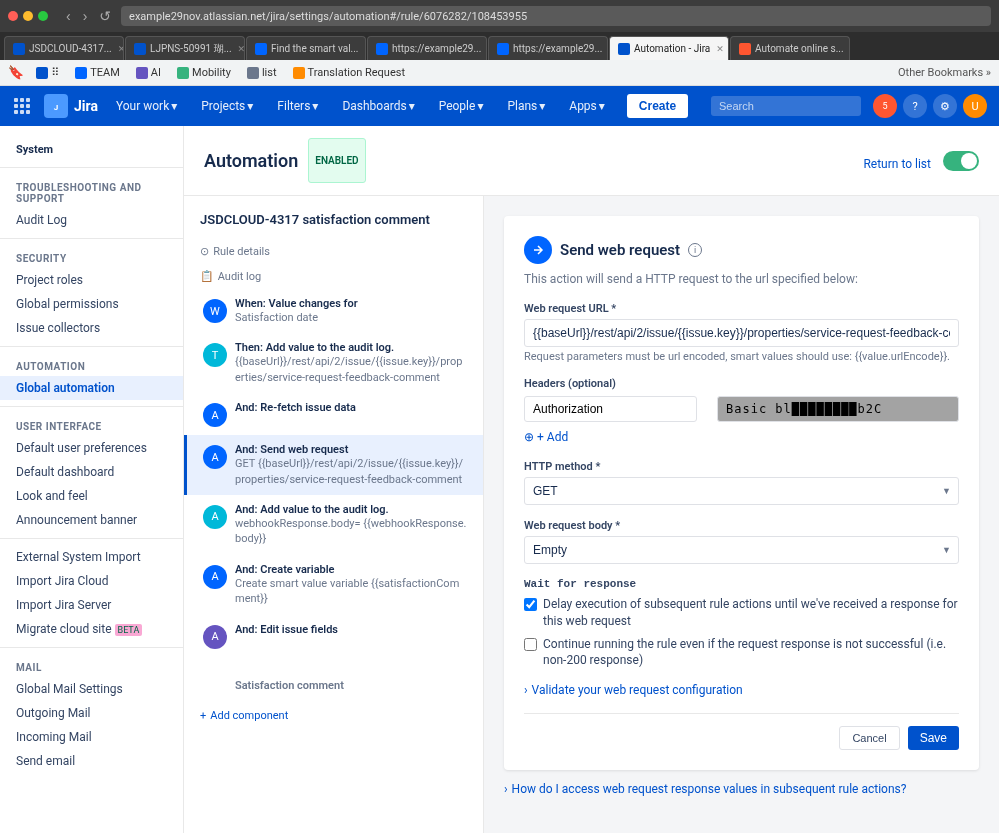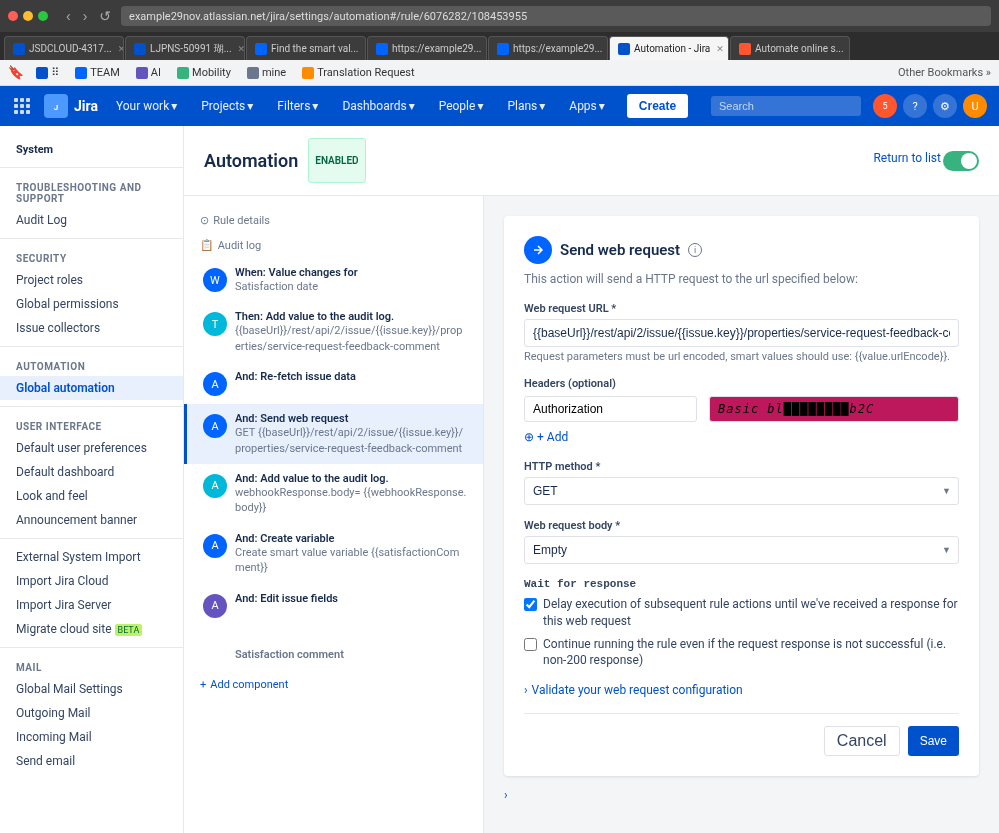--- a/index.html
+++ b/index.html
@@ -95,35 +95,35 @@
     .form-group { margin-bottom: 14px; }
     .form-label { font-size: 11px; font-weight: 600; color: #344563; margin-bottom: 4px; display: block; }
     .form-input { width: 100%; border: 1px solid #dfe1e6; border-radius: 3px; padding: 6px 8px; font-size: 12px; color: #172b4d; }
     .form-hint { font-size: 11px; color: #6b778c; margin-top: 3px; }
     .form-select { width: 100%; border: 1px solid #dfe1e6; border-radius: 3px; padding: 6px 8px; font-size: 12px; color: #172b4d; background: white; appearance: none; cursor: pointer; }
     .select-wrapper { position: relative; }
     .select-wrapper::after { content: '▼'; position: absolute; right: 8px; top: 50%; transform: translateY(-50%); font-size: 9px; color: #6b778c; pointer-events: none; }
 
     .headers-section { margin-bottom: 14px; }
     .headers-title { font-size: 11px; font-weight: 600; color: #344563; margin-bottom: 6px; }
-    .headers-row { display: flex; gap: 12px; align-items: center; margin-bottom: 6px; }
+    .headers-row { display: flex; gap: 20px; align-items: center; margin-bottom: 6px; }
     .header-key-input { flex: 1; border: 1px solid #dfe1e6; border-radius: 3px; padding: 5px 8px; font-size: 12px; }
     .header-val-input { flex: 2; border: 1px solid #dfe1e6; border-radius: 3px; padding: 5px 8px; font-size: 12px; font-family: monospace; }
     .add-btn { color: #0052cc; font-size: 12px; cursor: pointer; display: flex; align-items: center; gap: 3px; padding: 2px 0; }
 
     .wait-for-response { margin-bottom: 14px; }
     .wait-title { font-size: 11px; font-weight: 600; color: #344563; margin-bottom: 6px; font-family: Liberation Mono, monospace; }
     .checkbox-row { display: flex; align-items: flex-start; gap: 6px; margin-bottom: 6px; }
     .checkbox-row input[type=checkbox] { margin-top: 2px; }
     .checkbox-label { font-size: 12px; color: #344563; line-height: 1.4; }
 
     .validate-section { color: #0052cc; font-size: 12px; cursor: pointer; display: flex; align-items: center; gap: 4px; margin-bottom: 16px; }
 
     .action-buttons { display: flex; justify-content: flex-end; gap: 8px; padding-top: 12px; border-top: 1px solid #e8e8e8; }
-    .btn-cancel { background: none; border: 1px solid #dfe1e6; border-radius: 3px; padding: 5px 12px; font-size: 16px; cursor: pointer; color: #344563; }
+    .btn-cancel { background: none; border: 1px solid #dfe1e6; border-radius: 3px; padding: 5px 12px; font-size: 11px; cursor: pointer; color: #344563; }
     .btn-save { background: #0052cc; color: white; border: none; border-radius: 3px; padding: 5px 12px; font-size: 12px; cursor: pointer; }
     .btn-save:disabled { background: #b3bac5; cursor: not-allowed; }
 
     .faq-section { color: #0052cc; font-size: 12px; cursor: pointer; display: flex; align-items: center; gap: 4px; margin-top: 12px; }
 
     .info-icon { width: 14px; height: 14px; border-radius: 50%; border: 1px solid #6b778c; display: inline-flex; align-items: center; justify-content: center; font-size: 9px; color: #6b778c; }
 
     
     .grid-icon { display: grid; grid-template-columns: repeat(3,4px); gap: 2px; padding: 2px; }
     .grid-dot { width: 4px; height: 4px; background: rgba(255,255,255,0.8); border-radius: 1px; }
@@ -198,21 +198,21 @@
   <div class="bookmark-item">
     <div class="bm-icon" style="background:#6554c0;"></div>
     <span>AI</span>
   </div>
   <div class="bookmark-item">
     <div class="bm-icon" style="background:#36b37e;"></div>
     <span>Mobility</span>
   </div>
   <div class="bookmark-item">
     <div class="bm-icon" style="background:#6b778c;"></div>
-    <span>mine</span>
+    <span>list</span>
   </div>
   <div class="bookmark-item">
     <div class="bm-icon" style="background:#ff8b00;"></div>
     <span>Translation Request</span>
   </div>
   <div class="other-bookmarks">Other Bookmarks »</div>
 </div>
 
 <div class="jira-nav">
   <div class="grid-icon">
@@ -291,46 +291,47 @@
     <div class="sidebar-divider"></div>
     <div class="sidebar-section-title">User Interface</div>
     <div class="sidebar-item">Default user preferences</div>
     <div class="sidebar-item">Default dashboard</div>
     <div class="sidebar-item">Look and feel</div>
     <div class="sidebar-item">Announcement banner</div>
     <div class="sidebar-divider"></div>
     <div class="sidebar-item">External System Import</div>
     <div class="sidebar-item">Import Jira Cloud</div>
     <div class="sidebar-item">Import Jira Server</div>
-    <div class="sidebar-item">Migrate cloud site <span style="background:#bef264;color:#006644;font-size:9px;padding:1px 3px;border-radius:2px;">BETA</span></div>
+    <div class="sidebar-item">Migrate cloud site <span style="background:#f9a8d4;color:#006644;font-size:9px;padding:1px 3px;border-radius:2px;">BETA</span></div>
     <div class="sidebar-divider"></div>
     <div class="sidebar-section-title">Mail</div>
     <div class="sidebar-item">Global Mail Settings</div>
     <div class="sidebar-item">Outgoing Mail</div>
     <div class="sidebar-item">Incoming Mail</div>
     <div class="sidebar-item">Send email</div>
 
   </div>
 
   <div class="content-area">
 
     <div class="automation-header">
       <div class="automation-title-row">
         <span class="automation-title">Automation</span>
         <span class="enabled-badge">ENABLED</span>
       </div>
-      <div style="display:flex;align-items:flex-start;gap:2px;">
+      <div style="display:flex;align-items:flex-end;gap:12px;">
         <span class="return-link">Return to list</span>
         <div class="toggle-switch"></div>
       </div>
     </div>
 
     <div class="rule-editor">
 
       <div class="rule-components">
+        <div class="rule-title">JSDCLOUD-4317 satisfaction comment</div>
 
         <div class="rule-details-link">
           <span>⊙</span>
           <span>Rule details</span>
         </div>
 
         <div class="audit-log-link">
           <span>📋</span>
           <span>Audit log</span>
         </div>
@@ -413,21 +414,21 @@
           <div class="form-group">
             <label class="form-label">Web request URL *</label>
             <input class="form-input" type="text" value="{{baseUrl}}/rest/api/2/issue/{{issue.key}}/properties/service-request-feedback-comment" style="">
             <div class="form-hint">Request parameters must be url encoded, smart values should use: {{value.urlEncode}}.</div>
           </div>
 
           <div class="headers-section">
             <div class="headers-title">Headers (optional)</div>
             <div class="headers-row">
               <input class="header-key-input" type="text" value="Authorization" style="">
-              <input class="header-val-input" type="text" value="Basic bl████████b2C" style="background: #be185d; letter-spacing: 1px; font-style: italic;">
+              <input class="header-val-input" type="text" value="Basic bl████████b2C" style="background: #a3a3a3; letter-spacing: 1px;">
             </div>
             <div class="add-btn">
               <span>⊕</span>
               <span>+ Add</span>
             </div>
           </div>
 
           <div class="form-group">
             <label class="form-label">HTTP method *</label>
             <div class="select-wrapper">
@@ -470,18 +471,19 @@
           </div>
 
           <div class="action-buttons">
             <button class="btn-cancel">Cancel</button>
             <button class="btn-save">Save</button>
           </div>
         </div>
 
         <div class="faq-section">
           <span>›</span>
+          <span>How do I access web request response values in subsequent rule actions?</span>
         </div>
       </div>
 
     </div>
   </div>
 </div>
 
 </body></html>

